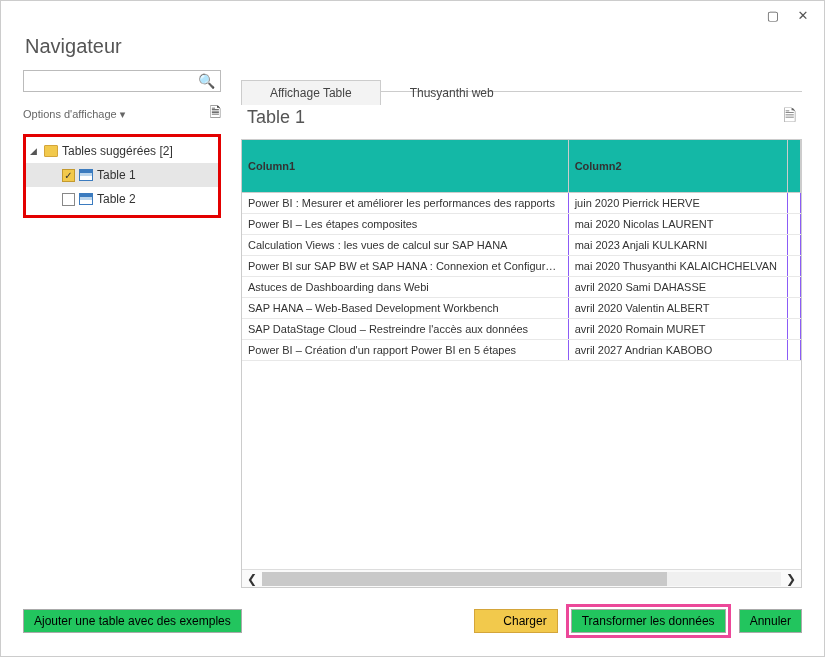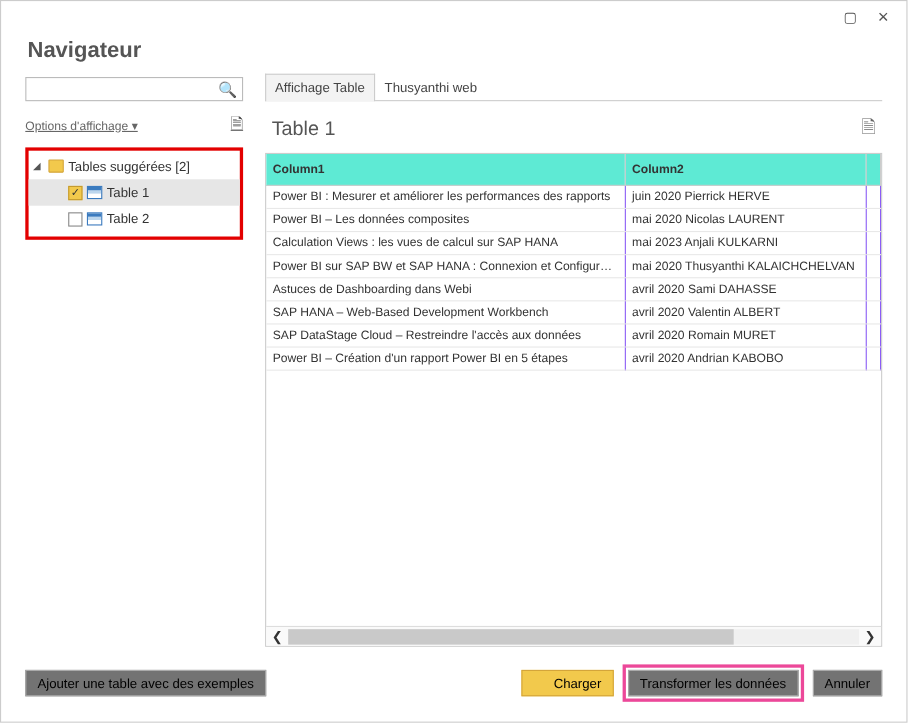--- a/index.html
+++ b/index.html
@@ -34,21 +34,21 @@
       height: 20px;
       display: flex;
       align-items: center;
       justify-content: center;
       color: #555;
       font-size: 13px;
       cursor: pointer;
     }
     .header-title {
       font-size: 20px;
-      font-weight: 700;
+      font-weight: 400;
       color: #555;
       padding: 6px 24px 12px 24px;
     }
     .content {
       display: flex;
       flex: 1;
       padding: 0 22px 0 22px;
       gap: 20px;
       min-height: 0;
     }
@@ -78,21 +78,20 @@
       cursor: pointer;
     }
     .options-row {
       display: flex;
       align-items: center;
       justify-content: space-between;
       color: #666;
       font-size: 11px;
       margin-bottom: 6px;
       padding: 2px 0;
-      text-decoration: underline;
     }
     .options-row .page-icon {
       font-size: 14px;
       color: #444;
     }
     .highlight-box {
       border: 3px solid #e30000;
       padding: 2px 0 4px 0;
     }
     .tree-item {
@@ -142,28 +141,28 @@
       display: flex;
       flex-direction: column;
       margin-top: -4px;
     }
     .tabs {
       display: flex;
       gap: 0;
       border-bottom: 1px solid #ccc;
     }
     .tab {
-      padding: 5px 8px;
+      padding: 5px 28px;
       font-size: 12px;
       color: #444;
       cursor: pointer;
       border: 1px solid transparent;
       border-bottom: none;
       position: relative;
-      top: 1px;
+      top: 14px;
     }
     .tab.active {
       background: #f3f3f3;
       border-color: #ccc;
     }
     .table-title {
       display: flex;
       align-items: center;
       justify-content: space-between;
       padding: 12px 6px 8px 6px;
@@ -188,24 +187,24 @@
     .grid-scroll {
       flex: 1;
       overflow: hidden;
     }
     table {
       border-collapse: collapse;
       width: 100%;
       font-size: 11px;
     }
     th {
-      background: #5eead4;
+      background: #14b8a6;
       text-align: left;
       font-weight: 600;
-      padding: 8px 6px;
+      padding: 20px 6px;
       border-bottom: 1px solid #ccc;
       border-right: 1px solid #ccc;
       color: #333;
     }
     td {
       padding: 4px 6px;
       border-bottom: 1px solid #e8e8e8;
       border-right: 1px solid #8b5cf6;
       color: #333;
       white-space: nowrap;
@@ -246,21 +245,21 @@
 
     .footer {
       display: flex;
       padding: 16px 22px 18px 22px;
       align-items: center;
       gap: 8px;
     }
     .footer .spacer { flex: 1; }
     .btn {
       border: 1px solid #aaa;
-      background: #737373;
+      background: #22c55e;
       padding: 4px 10px;
       font-size: 12px;
       cursor: pointer;
     }
     .btn.primary {
       background: #f2c94c;
       border-color: #d4a53a;
       padding-left: 28px;
     }
     .highlight-btn-wrap {
@@ -331,21 +330,21 @@
                 <th></th>
               </tr>
             </thead>
             <tbody id="tbody">
                 <tr>
                   <td>Power BI : Mesurer et améliorer les performances des rapports</td>
                   <td>juin 2020 Pierrick HERVE</td>
                   <td></td>
                 </tr>
                 <tr>
-                  <td>Power BI – Les données composites</td>
+                  <td>Power BI – Les étapes composites</td>
                   <td>mai 2020 Nicolas LAURENT</td>
                   <td></td>
                 </tr>
                 <tr>
                   <td>Calculation Views : les vues de calcul sur SAP HANA</td>
                   <td>mai 2023 Anjali KULKARNI</td>
                   <td></td>
                 </tr>
                 <tr>
                   <td>Power BI sur SAP BW et SAP HANA : Connexion et Configuration</td>
@@ -362,21 +361,21 @@
                   <td>avril 2020 Valentin ALBERT</td>
                   <td></td>
                 </tr>
                 <tr>
                   <td>SAP DataStage Cloud – Restreindre l'accès aux données</td>
                   <td>avril 2020 Romain MURET</td>
                   <td></td>
                 </tr>
                 <tr>
                   <td>Power BI – Création d'un rapport Power BI en 5 étapes</td>
-                  <td>avril 2020 Andrian KABOBO</td>
+                  <td>avril 2027 Andrian KABOBO</td>
                   <td></td>
                 </tr>
               </tbody>
           </table>
         </div>
         <div class="hscroll">
           <div class="arrowbtn">❮</div>
           <div class="track">
             <div class="thumb"></div>
           </div>

